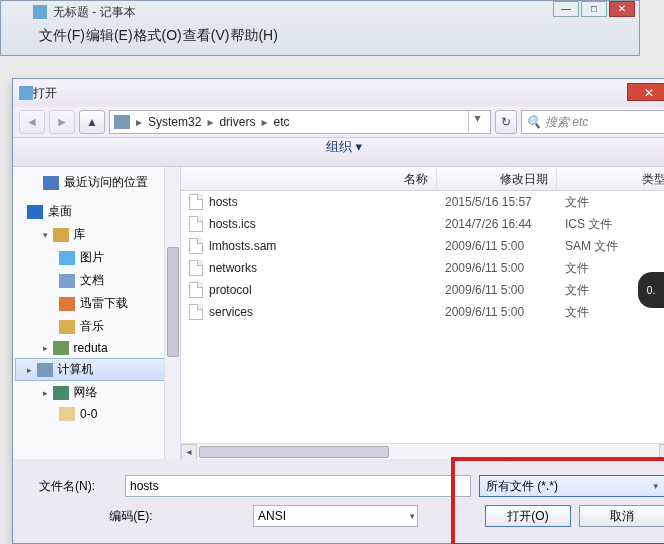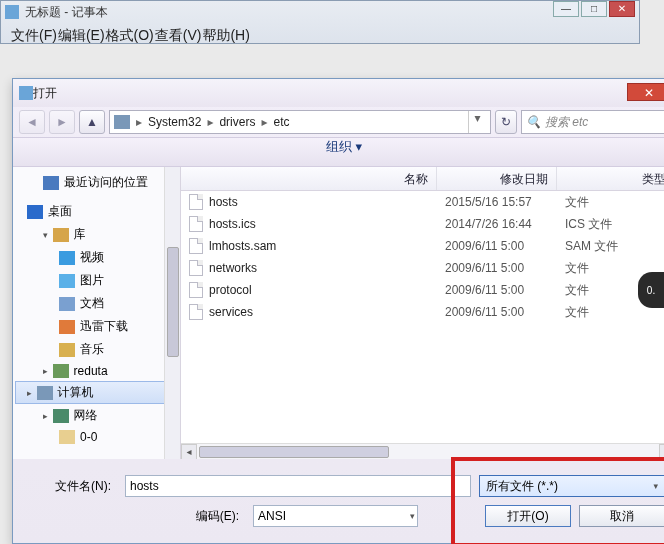--- a/index.html
+++ b/index.html
@@ -1,22 +1,23 @@
 <!DOCTYPE html>
 <html><head>
 <meta charset="utf-8">
 <style>
 * { box-sizing: border-box; margin: 0; padding: 0; font-family: "Microsoft YaHei", Tahoma, sans-serif; }
 body { background: #eaeaea; width: 664px; height: 544px; overflow: hidden; position: relative; }
 
 
 .notepad {
-  position: absolute; top: 0; left: 0; width: 640px; height: 44px;
+  position: absolute; top: 0; left: 0; width: 640px; height: 56px;
   background: linear-gradient(#e8ecf2,#dde3ec);
   border: 1px solid #8a9cb2;
+  padding-left: 28px;
 }
 .notepad-title { display:flex; align-items:center; gap:6px; height:22px; padding:0 4px; font-size:12px; color:#333;}
 .np-icon { width:14px; height:14px; background:#6aa5d8; display:inline-block;}
 .np-sysbtns { position:absolute; top:0; right:4px; display:flex; gap:2px;}
 .sysbtn { width:26px; height:16px; background:#e9eef5; border:1px solid #8aa; font-size:10px; text-align:center; line-height:14px; cursor:pointer;}
 .sysbtn.close{ background:#c75050; color:#fff; border-color:#a03030;}
 .notepad-menu { display:flex; gap:1px; padding:4px 10px; font-size:14px; color:#222;}
 .notepad-menu span{cursor:pointer;}
 
 
@@ -79,21 +80,21 @@
 .ficon{width:14px; height:16px; background:#fff; border:1px solid #bcbcc8; position:relative;}
 .ficon:before{content:""; position:absolute; right:-1px; top:-1px; width:5px; height:5px; background:#eee; border-left:1px solid #bcbcc8; border-bottom:1px solid #bcbcc8;}
 .hscroll{position:absolute; bottom:0; left:0; right:0; height:16px; background:#f4f4f8; border-top:1px solid #ddd;}
 .hscroll .ar{position:absolute; top:0; width:16px; height:16px; background:#eaeaf0; text-align:center; line-height:14px; font-size:10px; color:#555; cursor:pointer; border:1px solid #ccc;}
 .hscroll .ar.l{left:0;} .hscroll .ar.r{right:0;}
 .hscroll .thumb{position:absolute; top:2px; height:12px; background:#cfcfe0; border:1px solid #aaa; border-radius:2px;}
 
 
 .bottom{padding:8px 10px 10px; font-size:12px;}
 .formrow{display:flex; align-items:center; gap:8px; margin-top:8px;}
-.formrow label{width:94px; text-align:right; padding-right:6px;}
+.formrow label{width:94px; text-align:center; padding-right:6px;}
 .txtin{flex:1; height:22px; border:1px solid #a6b4c8; background:#fff; padding:0 4px; font-size:12px;}
 .filter{width:186px; height:22px; border:1px solid #3d6fb8; background:linear-gradient(#eaf2ff,#d9e8ff); padding:0 6px; font-size:12px; display:flex; align-items:center; justify-content:space-between; cursor:pointer;}
 .winbtn{width:86px; height:22px; border:1px solid #8a98b0; background:linear-gradient(#fdfdff,#e6e9f0); font-size:12px; cursor:pointer; display:flex; align-items:center; justify-content:center;}
 .winbtn.primary{border-color:#4a7ac0;}
 .redbox{position:absolute; border:4px solid #d42020; pointer-events:none;}
 .redbox.a{left:438px; top:378px; width:220px; height:90px;}
 
 
 .sidebadge{position:absolute; right:0; top:272px; width:26px; height:36px; background:#2a2a2a; color:#fff; font-size:10px; border-radius:14px 0 0 14px; display:flex; align-items:center; justify-content:center;}
 .divider{height:6px;}
@@ -171,24 +172,20 @@
         <div class="tree-item">
           <span class="ticon ic-desktop"></span>
           <span>桌面</span>
         </div>
         <div class="tree-item ti-indent1">
           <span class="tri">▾</span>
           <span class="ticon ic-lib"></span>
           <span>库</span>
         </div>
         <div class="tree-item ti-indent2">
-          <span class="ticon ic-vid"></span>
-          <span>视频</span>
-        </div>
-        <div class="tree-item ti-indent2">
           <span class="ticon ic-pic"></span>
           <span>图片</span>
         </div>
         <div class="tree-item ti-indent2">
           <span class="ticon ic-doc"></span>
           <span>文档</span>
         </div>
         <div class="tree-item ti-indent2">
           <span class="ticon ic-dl"></span>
           <span>迅雷下载</span>

